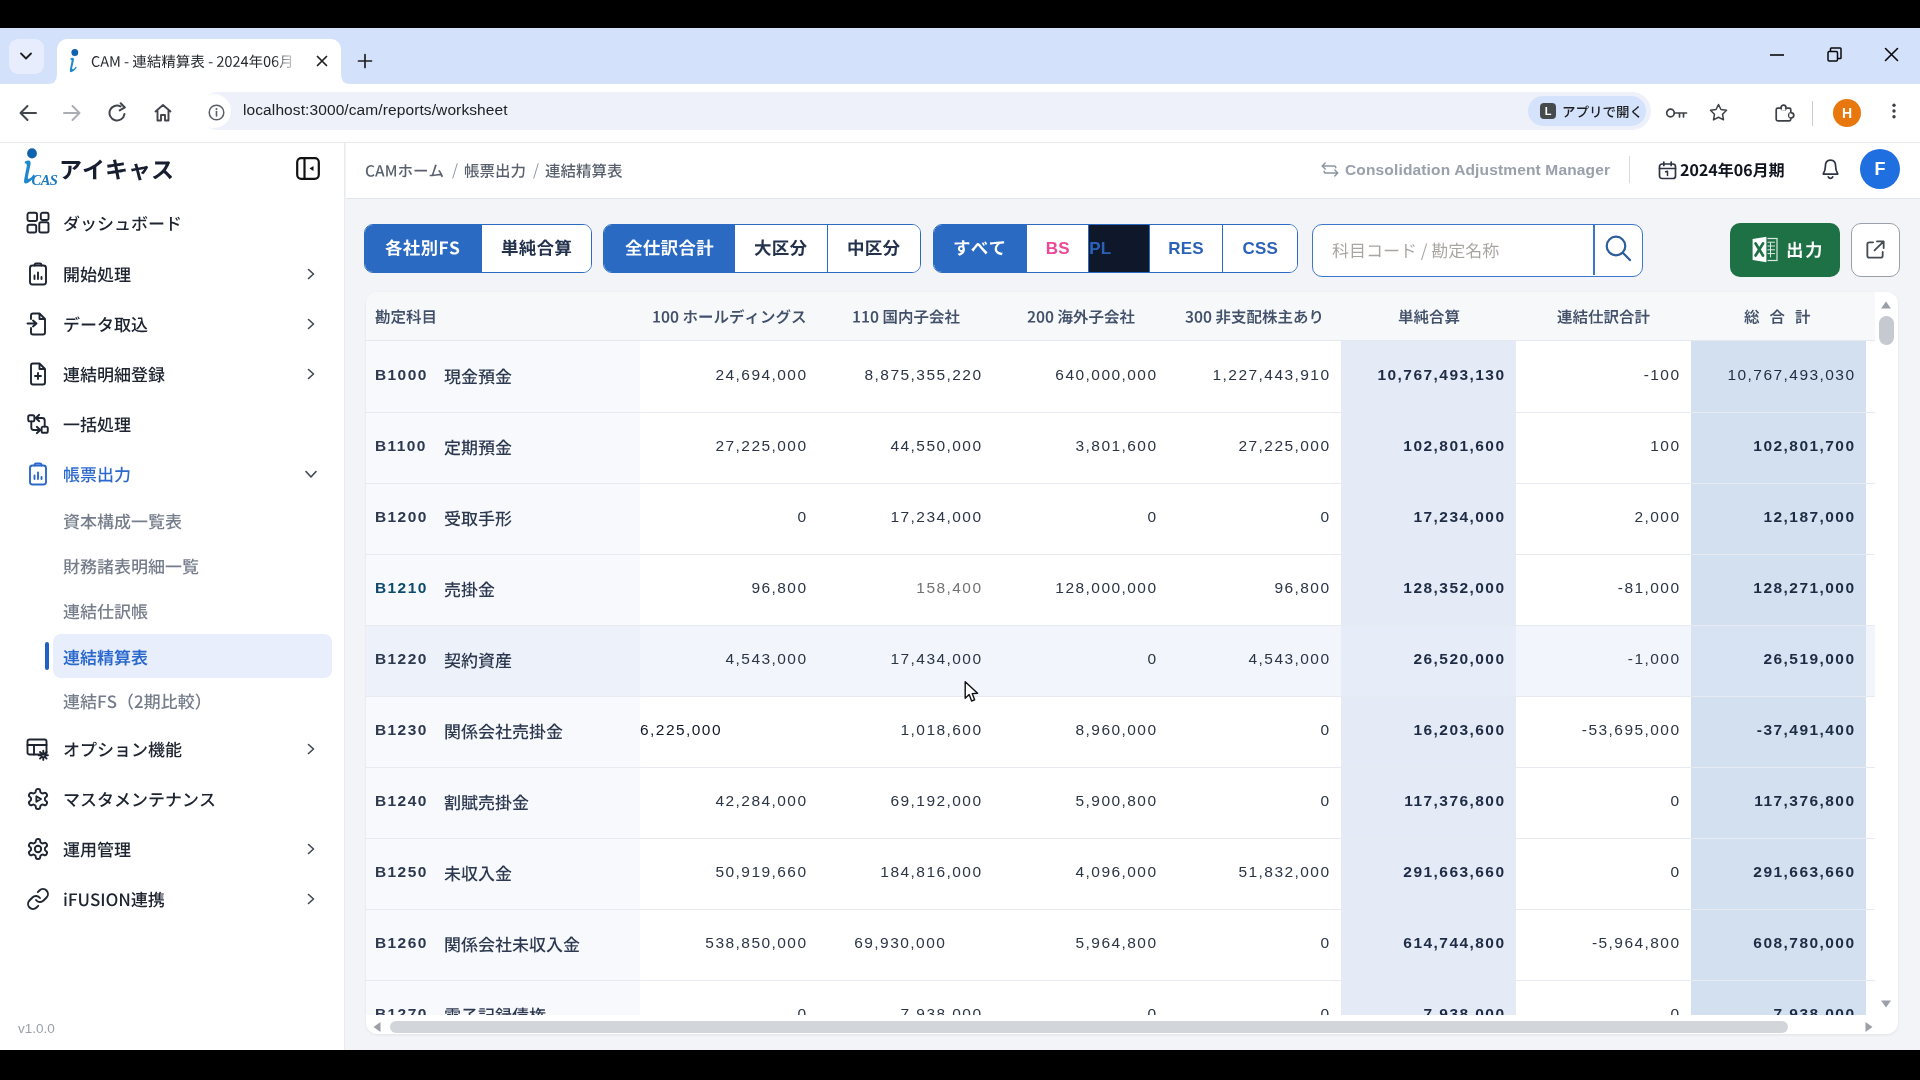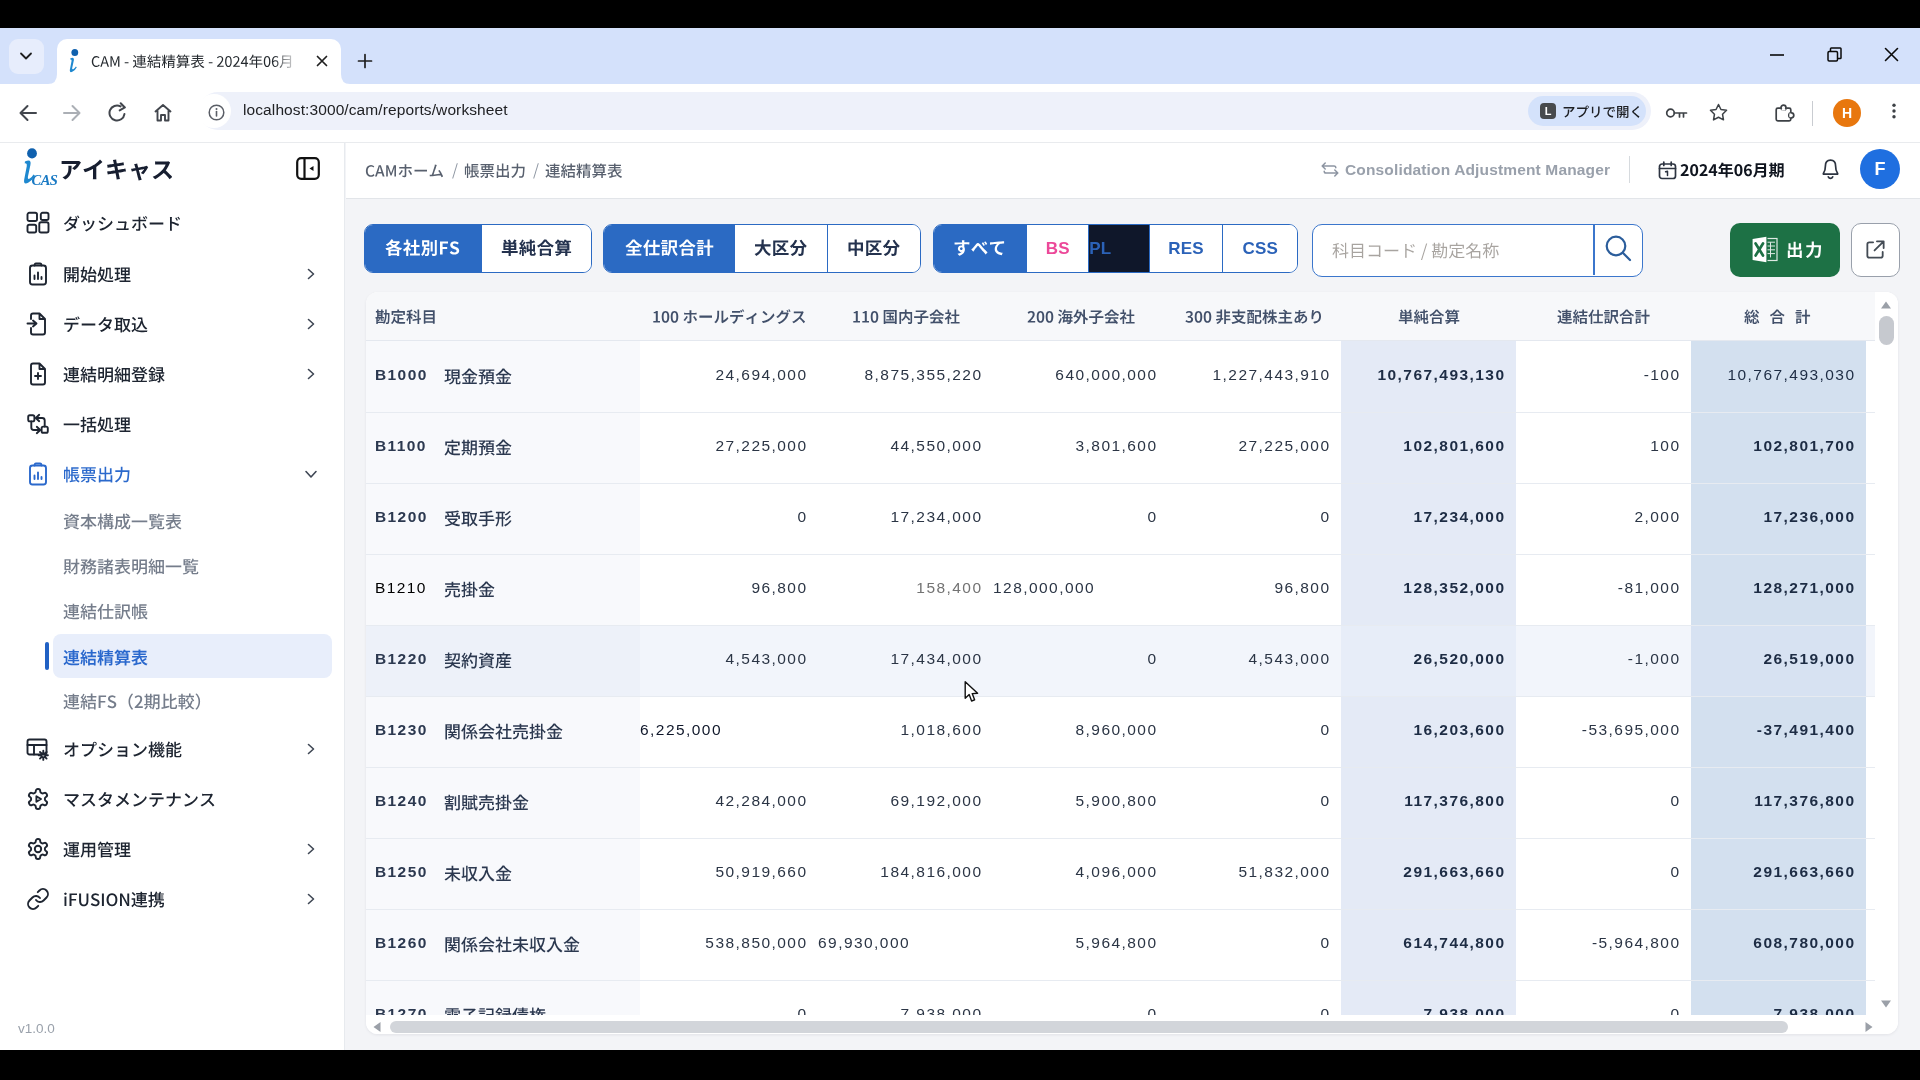--- a/index.html
+++ b/index.html
@@ -487,34 +487,34 @@
       <svg width="68" height="20" viewBox="0 0 68 20" style="">
         <path fill="#2c3950" transform="translate(0 15.0)" d="M1.2 -9.5H15.9V-5.9H14.3V-8H2.7V-5.9H1.2ZM3.4 -6.4H12.7V-4.9H3.4ZM14 -14.4 15.1 -13.1Q13.7 -12.9 12.1 -12.65Q10.5 -12.4 8.7 -12.25Q6.9 -12.1 5.15 -12Q3.4 -11.9 1.7 -11.8Q1.7 -12.1 1.55 -12.5Q1.4 -12.9 1.3 -13.2Q3 -13.3 4.75 -13.4Q6.5 -13.5 8.2 -13.65Q9.9 -13.8 11.35 -14Q12.8 -14.2 14 -14.4ZM2.8 -11.5 4.2 -11.9Q4.5 -11.4 4.8 -10.8Q5.1 -10.2 5.3 -9.7L3.8 -9.3Q3.7 -9.7 3.4 -10.35Q3.1 -11 2.8 -11.5ZM7.3 -11.9 8.7 -12.2Q9 -11.6 9.25 -10.95Q9.5 -10.3 9.6 -9.8L8.1 -9.4Q8 -9.9 7.75 -10.6Q7.5 -11.3 7.3 -11.9ZM12.9 -12.2 14.6 -11.8Q14.3 -11.2 13.95 -10.65Q13.6 -10.1 13.3 -9.6Q13 -9.1 12.7 -8.7L11.4 -9.2Q11.6 -9.6 11.9 -10.1Q12.2 -10.6 12.45 -11.2Q12.7 -11.8 12.9 -12.2ZM12.1 -6.4H12.4L12.7 -6.5L13.8 -5.8Q13 -4.2 11.75 -2.95Q10.5 -1.7 8.95 -0.9Q7.4 -0.1 5.55 0.45Q3.7 1 1.7 1.3Q1.6 1.1 1.45 0.85Q1.3 0.6 1.1 0.35Q0.9 0.1 0.8 -0.1Q2.7 -0.3 4.5 -0.75Q6.3 -1.2 7.75 -1.95Q9.2 -2.7 10.3 -3.7Q11.4 -4.7 12.1 -6.1ZM5.2 -5.3Q6.2 -3.9 7.8 -2.85Q9.4 -1.8 11.55 -1.15Q13.7 -0.5 16.2 -0.2Q16 -0 15.8 0.25Q15.6 0.5 15.45 0.8Q15.3 1.1 15.2 1.3Q12.6 1 10.45 0.2Q8.3 -0.6 6.6 -1.85Q4.9 -3.1 3.8 -4.8ZM25.8 -12.1H31.8V-10.5H25.8ZM17.8 -13.3H26.2V-11.8H17.8ZM19.9 -9.9H24.1V-8.4H19.9ZM19.9 -6.3H24.1V-4.9H19.9ZM31.4 -12.1H31.6H31.9L33 -11.9Q32.6 -8.4 31.7 -5.9Q30.8 -3.4 29.35 -1.65Q27.9 0.1 26.1 1.2Q25.9 0.9 25.6 0.55Q25.3 0.2 25 -0.1Q26.7 -1 28 -2.6Q29.3 -4.2 30.15 -6.5Q31 -8.8 31.4 -11.7ZM27.5 -10.5Q27.9 -8.1 28.7 -6.05Q29.5 -4 30.75 -2.5Q32 -1 33.7 -0.1Q33.5 0.1 33.3 0.35Q33.1 0.6 32.9 0.85Q32.7 1.1 32.6 1.3Q30.7 0.2 29.45 -1.45Q28.2 -3.1 27.35 -5.3Q26.5 -7.5 26 -10.2ZM19 -12.7H20.6V-1.7H19ZM23.5 -12.7H25.1V1.4H23.5ZM17.4 -2.2Q18.2 -2.3 19.3 -2.45Q20.4 -2.6 21.65 -2.75Q22.9 -2.9 24.1 -3.1L24.2 -1.6Q22.5 -1.4 20.75 -1.1Q19 -0.8 17.7 -0.6ZM47.4 -14.4 48.6 -13Q47.4 -12.7 45.9 -12.45Q44.4 -12.2 42.75 -12Q41.1 -11.8 39.45 -11.7Q37.8 -11.6 36.3 -11.5Q36.2 -11.8 36.1 -12.25Q36 -12.7 35.9 -12.9Q37.4 -13 39 -13.1Q40.6 -13.2 42.15 -13.4Q43.7 -13.6 45.05 -13.85Q46.4 -14.1 47.4 -14.4ZM35.9 -9.5H49.3V-8H35.9ZM34.8 -5.6H50.3V-4H34.8ZM41.7 -12.3H43.4V-0.6Q43.4 0.1 43.15 0.5Q42.9 0.9 42.4 1.1Q41.8 1.3 40.9 1.35Q40 1.4 38.7 1.4Q38.7 1.2 38.55 0.9Q38.4 0.6 38.3 0.3Q38.2 -0 38 -0.2Q38.7 -0.2 39.35 -0.2Q40 -0.2 40.5 -0.2Q41 -0.2 41.2 -0.2Q41.5 -0.2 41.6 -0.3Q41.7 -0.4 41.7 -0.7ZM51.9 -13.3H60.8V-11.8H51.9ZM51.6 -7.7H61V-6.2H51.6ZM57.7 -12.9H59.2V1.4H57.7ZM53.7 -12.9H55.3V-7.4Q55.3 -5.8 55.1 -4.2Q54.9 -2.6 54.35 -1.15Q53.8 0.3 52.7 1.5Q52.6 1.4 52.35 1.2Q52.1 1 51.9 0.8Q51.7 0.6 51.5 0.5Q52.5 -0.6 53 -1.9Q53.5 -3.2 53.6 -4.6Q53.7 -6 53.7 -7.4ZM65.2 -14.1 66.7 -13.5Q66.1 -12.7 65.3 -11.9Q64.5 -11.1 63.6 -10.45Q62.7 -9.8 61.8 -9.4Q61.6 -9.6 61.3 -9.95Q61 -10.3 60.7 -10.5Q61.5 -10.9 62.35 -11.5Q63.2 -12.1 63.95 -12.75Q64.7 -13.4 65.2 -14.1ZM65.6 -9.4 67.1 -8.8Q66.5 -8 65.65 -7.15Q64.8 -6.3 63.85 -5.6Q62.9 -4.9 62 -4.4Q61.8 -4.7 61.5 -5Q61.2 -5.3 60.9 -5.6Q61.7 -6 62.6 -6.6Q63.5 -7.2 64.3 -7.95Q65.1 -8.7 65.6 -9.4ZM66 -4.8 67.5 -4.2Q66.8 -3 65.8 -1.95Q64.8 -0.9 63.6 -0.05Q62.4 0.8 61.1 1.4Q61 1.1 60.65 0.75Q60.3 0.4 60 0.1Q61.2 -0.4 62.35 -1.15Q63.5 -1.9 64.45 -2.85Q65.4 -3.8 66 -4.8Z"></path>
       </svg>
     </div>
     <div class="abs num" style="left:274px;top:215.5px;width:167.5px;text-align:right;color:#2b3545">0</div>
     <div class="abs num" style="left:452px;top:215.5px;width:164.5px;text-align:right;color:#2b3545">17,234,000</div>
     <div class="abs num" style="left:627px;top:215.5px;width:164.5px;text-align:right;color:#2b3545">0</div>
     <div class="abs num" style="left:802px;top:215.5px;width:162.5px;text-align:right;color:#2b3545">0</div>
     <div class="abs num" style="left:975px;top:215.5px;width:164.5px;text-align:right;font-weight:700;color:#1d2c44">17,234,000</div>
     <div class="abs num" style="left:1150px;top:215.5px;width:164.5px;text-align:right;color:#2b3545">2,000</div>
-    <div class="abs num" style="left:1325px;top:215.5px;width:164.5px;text-align:right;font-weight:700;color:#1d2c44">17,236,000</div>
+    <div class="abs num" style="left:1325px;top:215.5px;width:164.5px;text-align:right;font-weight:700;color:#1d2c44">12,187,000</div>
     <div class="abs" style="left:0;top:262px;width:274px;height:71px;background:#f8f9fc"></div>
     <div class="abs" style="left:975px;top:262px;width:175px;height:71px;background:#e4eaf6"></div>
     <div class="abs" style="left:1325px;top:262px;width:175px;height:71px;background:#d3e0ef"></div>
     <div class="abs" style="left:0;top:262px;width:1509px;height:1px;background:#e7ebf1"></div>
-    <div class="abs" style="left:9px;top:286.5px;width:70px;font-size:15.5px;font-weight:400;color:#000000;letter-spacing:1.4px">B1210</div>
+    <div class="abs" style="left:9px;top:286.5px;width:70px;font-size:15.5px;font-weight:700;color:#0c4a6e;letter-spacing:1.4px">B1210</div>
     <div class="abs lh0" style="left:78px;top:289.0px">
       <svg width="51" height="20" viewBox="0 0 51 20" style="">
         <path fill="#2c3950" transform="translate(0 15.0)" d="M1.1 -12.8H16V-11.3H1.1ZM2.7 -9.9H14.4V-8.5H2.7ZM1.4 -7.3H15.6V-3.9H14V-5.9H3V-3.9H1.4ZM7.6 -14.3H9.3V-9.1H7.6ZM9.6 -5.2H11.2V-0.9Q11.2 -0.5 11.35 -0.4Q11.5 -0.3 12 -0.3Q12.1 -0.3 12.35 -0.3Q12.6 -0.3 12.95 -0.3Q13.3 -0.3 13.6 -0.3Q13.9 -0.3 14 -0.3Q14.3 -0.3 14.45 -0.45Q14.6 -0.6 14.65 -1.05Q14.7 -1.5 14.8 -2.4Q14.9 -2.3 15.2 -2.2Q15.5 -2.1 15.75 -2Q16 -1.9 16.2 -1.8Q16.1 -0.6 15.9 0.05Q15.7 0.7 15.3 0.95Q14.9 1.2 14.2 1.2Q14 1.2 13.65 1.2Q13.3 1.2 12.95 1.2Q12.6 1.2 12.25 1.2Q11.9 1.2 11.8 1.2Q10.9 1.2 10.45 1Q10 0.8 9.8 0.35Q9.6 -0.1 9.6 -0.9ZM5.4 -5.2H7.1Q7 -3.9 6.7 -2.85Q6.4 -1.8 5.85 -0.95Q5.3 -0.1 4.25 0.5Q3.2 1.1 1.5 1.5Q1.5 1.3 1.35 1Q1.2 0.7 1 0.45Q0.8 0.2 0.6 0.1Q2.1 -0.2 3.05 -0.7Q4 -1.2 4.45 -1.8Q4.9 -2.4 5.1 -3.25Q5.3 -4.1 5.4 -5.2ZM22.8 -12.2H28.3V-10.9H22.8ZM22.6 -4.8H28.4V-3.5H22.6ZM22.4 -8.8H28.6V-7.5H22.4ZM21.8 -0.9Q22.7 -1 23.85 -1.15Q25 -1.3 26.25 -1.45Q27.5 -1.6 28.7 -1.8L28.8 -0.5Q27 -0.2 25.25 0.05Q23.5 0.3 22.1 0.5ZM29 -14.3H30.5V1.4H29ZM24.8 -14.3H26.3V-8.1H24.8ZM24.8 -7H26.3V-0.6H24.8ZM30.4 -8.9Q30.7 -8.8 31.15 -8.4Q31.6 -8 32.1 -7.55Q32.6 -7.1 33.05 -6.75Q33.5 -6.4 33.7 -6.2L32.8 -4.8Q32.5 -5.2 32.1 -5.6Q31.7 -6 31.2 -6.5Q30.7 -7 30.3 -7.4Q29.9 -7.8 29.6 -8.1ZM17.4 -5.7Q18.4 -6 19.8 -6.4Q21.2 -6.8 22.6 -7.2L22.8 -5.7Q21.5 -5.3 20.2 -4.9Q18.9 -4.5 17.8 -4.2ZM17.7 -11H22.5V-9.5H17.7ZM19.6 -14.3H21.1V-0.3Q21.1 0.3 20.95 0.65Q20.8 1 20.4 1.1Q20.1 1.3 19.55 1.35Q19 1.4 18.2 1.4Q18.2 1.1 18.1 0.7Q18 0.3 17.8 -0Q18.3 -0 18.75 -0Q19.2 -0 19.3 -0Q19.5 -0 19.55 -0.05Q19.6 -0.1 19.6 -0.3ZM42.4 -12.8Q41.7 -11.8 40.65 -10.75Q39.6 -9.7 38.25 -8.75Q36.9 -7.8 35.5 -7Q35.4 -7.2 35.25 -7.45Q35.1 -7.7 34.9 -7.9Q34.7 -8.1 34.5 -8.3Q36 -9 37.35 -10.05Q38.7 -11.1 39.8 -12.2Q40.9 -13.3 41.5 -14.4H43.2Q43.9 -13.5 44.75 -12.6Q45.6 -11.7 46.55 -10.95Q47.5 -10.2 48.5 -9.55Q49.5 -8.9 50.5 -8.5Q50.3 -8.2 50 -7.8Q49.7 -7.4 49.5 -7.1Q48.5 -7.6 47.5 -8.25Q46.5 -8.9 45.55 -9.65Q44.6 -10.4 43.8 -11.2Q43 -12 42.4 -12.8ZM38.2 -9.2H46.7V-7.8H38.2ZM36.1 -5.8H48.9V-4.4H36.1ZM35.3 -0.5H49.8V0.9H35.3ZM41.6 -8.6H43.3V0.2H41.6ZM37.3 -3.6 38.6 -4.1Q39 -3.7 39.3 -3.15Q39.6 -2.6 39.85 -2.1Q40.1 -1.6 40.2 -1.2L38.9 -0.6Q38.8 -1 38.55 -1.5Q38.3 -2 38 -2.55Q37.7 -3.1 37.3 -3.6ZM46.1 -4.1 47.7 -3.6Q47.2 -2.8 46.65 -1.95Q46.1 -1.1 45.6 -0.6L44.4 -1.1Q44.7 -1.5 45 -2Q45.3 -2.5 45.6 -3.1Q45.9 -3.7 46.1 -4.1Z"></path>
       </svg>
     </div>
     <div class="abs num" style="left:274px;top:286.5px;width:167.5px;text-align:right;color:#2b3545">96,800</div>
     <div class="abs num" style="left:452px;top:286.5px;width:164.5px;text-align:right;color:#737373">158,400</div>
-    <div class="abs num" style="left:627px;top:286.5px;width:164.5px;color:#2b3545">128,000,000</div>
+    <div class="abs num" style="left:627px;top:286.5px;width:164.5px;text-align:right;color:#2b3545">128,000,000</div>
     <div class="abs num" style="left:802px;top:286.5px;width:162.5px;text-align:right;color:#2b3545">96,800</div>
     <div class="abs num" style="left:975px;top:286.5px;width:164.5px;text-align:right;font-weight:700;color:#1d2c44">128,352,000</div>
     <div class="abs num" style="left:1150px;top:286.5px;width:164.5px;text-align:right;color:#2b3545">-81,000</div>
     <div class="abs num" style="left:1325px;top:286.5px;width:164.5px;text-align:right;font-weight:700;color:#1d2c44">128,271,000</div>
     <div class="abs" style="left:0;top:333px;width:274px;height:71px;background:#edf1f9"></div>
     <div class="abs" style="left:274px;top:333px;width:1235px;height:71px;background:#f2f5fb"></div>
     <div class="abs" style="left:975px;top:333px;width:175px;height:71px;background:#e7edf8"></div>
     <div class="abs" style="left:1325px;top:333px;width:175px;height:71px;background:#d7e2f2"></div>
     <div class="abs" style="left:0;top:333px;width:1509px;height:1px;background:#e7ebf1"></div>
     <div class="abs" style="left:9px;top:357.5px;width:70px;font-size:15.5px;font-weight:700;color:#2c3950;letter-spacing:1.4px">B1220</div>
@@ -585,21 +585,21 @@
     <div class="abs" style="left:975px;top:617px;width:175px;height:71px;background:#e4eaf6"></div>
     <div class="abs" style="left:1325px;top:617px;width:175px;height:71px;background:#d3e0ef"></div>
     <div class="abs" style="left:0;top:617px;width:1509px;height:1px;background:#e7ebf1"></div>
     <div class="abs" style="left:9px;top:641.5px;width:70px;font-size:15.5px;font-weight:700;color:#2c3950;letter-spacing:1.4px">B1260</div>
     <div class="abs lh0" style="left:78px;top:644.0px">
       <svg width="136" height="20" viewBox="0 0 136 20" style="">
         <path fill="#2c3950" transform="translate(0 15.0)" d="M4.4 -6.2H12.6V-5.1H4.4ZM4.1 -3.9H12.9V-2.7H4.1ZM7.6 -5.7H9.1V-3.9Q9.1 -3.3 8.95 -2.7Q8.8 -2.1 8.35 -1.5Q7.9 -0.9 7.05 -0.35Q6.2 0.2 4.8 0.6Q4.7 0.4 4.45 0.1Q4.2 -0.2 3.9 -0.4Q5.1 -0.8 5.85 -1.2Q6.6 -1.6 7 -2.1Q7.4 -2.6 7.5 -3.05Q7.6 -3.5 7.6 -3.9ZM9 -3.4Q9.5 -2.3 10.45 -1.55Q11.4 -0.8 12.9 -0.5Q12.7 -0.3 12.45 0Q12.2 0.3 12 0.6Q10.4 0.2 9.35 -0.75Q8.3 -1.7 7.8 -3.1ZM5.3 -7.5 6.6 -7.9Q6.9 -7.5 7.15 -7Q7.4 -6.5 7.5 -6.2L6.1 -5.8Q6.1 -6.1 5.85 -6.6Q5.6 -7.1 5.3 -7.5ZM10.2 -7.9 11.7 -7.5Q11.3 -7 11 -6.5Q10.7 -6 10.4 -5.7L9.4 -6Q9.6 -6.4 9.85 -6.95Q10.1 -7.5 10.2 -7.9ZM2.2 -11.4H6.8V-10.3H2.2ZM10.1 -11.4H14.7V-10.3H10.1ZM14.1 -13.7H15.6V-0.4Q15.6 0.2 15.5 0.55Q15.4 0.9 15 1.1Q14.7 1.3 14.1 1.35Q13.5 1.4 12.7 1.4Q12.7 1.1 12.55 0.65Q12.4 0.2 12.3 -0.1Q12.8 -0.1 13.2 -0.1Q13.6 -0.1 13.8 -0.1Q13.9 -0.1 14 -0.15Q14.1 -0.2 14.1 -0.4ZM2.4 -13.7H7.8V-8H2.4V-9.2H6.3V-12.5H2.4ZM14.9 -13.7V-12.5H10.7V-9.1H14.9V-8H9.1V-13.7ZM1.4 -13.7H3V1.4H1.4ZM26.8 -5.2H28.4V1.4H26.8ZM22 -5.7Q23.2 -5.7 24.9 -5.75Q26.6 -5.8 28.5 -5.85Q30.4 -5.9 32.3 -6V-4.6Q30.5 -4.5 28.65 -4.4Q26.8 -4.3 25.15 -4.25Q23.5 -4.2 22.2 -4.2ZM31.5 -14 32.6 -12.7Q31.6 -12.4 30.45 -12.2Q29.3 -12 28 -11.8Q26.7 -11.6 25.45 -11.5Q24.2 -11.4 23 -11.3Q22.9 -11.5 22.8 -11.9Q22.7 -12.3 22.5 -12.6Q23.7 -12.7 24.95 -12.8Q26.2 -12.9 27.4 -13.1Q28.6 -13.3 29.65 -13.5Q30.7 -13.7 31.5 -14ZM29.7 -11 31.2 -10.3Q30.4 -9.3 29.45 -8.3Q28.5 -7.3 27.5 -6.3Q26.5 -5.3 25.7 -4.6L24.5 -5.3Q25.1 -5.8 25.85 -6.5Q26.6 -7.2 27.3 -8Q28 -8.8 28.6 -9.55Q29.2 -10.3 29.7 -11ZM26.5 -12.5 28 -11.7Q27.6 -11.2 27.1 -10.6Q26.6 -10 26.15 -9.45Q25.7 -8.9 25.3 -8.4L24.2 -9.1Q24.6 -9.5 25.05 -10.1Q25.5 -10.7 25.9 -11.35Q26.3 -12 26.5 -12.5ZM29.6 -2.8 30.9 -3.4Q31.4 -2.9 31.85 -2.3Q32.3 -1.7 32.7 -1.1Q33.1 -0.5 33.3 -0L31.9 0.7Q31.7 0.2 31.35 -0.4Q31 -1 30.55 -1.6Q30.1 -2.2 29.6 -2.8ZM29.8 -7.4 31.1 -8Q31.6 -7.4 32.1 -6.7Q32.6 -6 33.05 -5.3Q33.5 -4.6 33.7 -4.1L32.3 -3.5Q32.1 -4 31.7 -4.7Q31.3 -5.4 30.8 -6.1Q30.3 -6.8 29.8 -7.4ZM22.6 -9.1 23.5 -10.1Q24.2 -9.8 24.9 -9.3Q25.6 -8.8 26.25 -8.3Q26.9 -7.8 27.3 -7.4L26.3 -6.2Q25.9 -6.6 25.3 -7.15Q24.7 -7.7 23.95 -8.2Q23.2 -8.7 22.6 -9.1ZM21.1 -14.3 22.6 -13.8Q22.1 -12.4 21.35 -10.95Q20.6 -9.5 19.75 -8.2Q18.9 -6.9 18 -6Q18 -6.2 17.85 -6.5Q17.7 -6.8 17.5 -7.1Q17.3 -7.4 17.2 -7.6Q18 -8.4 18.7 -9.5Q19.4 -10.6 20.05 -11.8Q20.7 -13 21.1 -14.3ZM19.6 -9.7 21.1 -11.3H21.2V1.4H19.6ZM24.1 -3.3 25.6 -2.9Q25.1 -1.9 24.45 -0.95Q23.8 0 23.1 0.7Q22.8 0.5 22.45 0.3Q22.1 0.1 21.9 -0.1Q22.3 -0.5 22.75 -1.05Q23.2 -1.6 23.55 -2.2Q23.9 -2.8 24.1 -3.3ZM35.6 -0.7Q37.1 -0.8 39.1 -0.85Q41.1 -0.9 43.3 -1Q45.5 -1.1 47.7 -1.1V0.3Q45.5 0.4 43.35 0.5Q41.2 0.6 39.3 0.7Q37.4 0.8 35.8 0.9ZM35.5 -5.9H49.6V-4.4H35.5ZM38.5 -9.1H46.5V-7.7H38.5ZM39.9 -4.9 41.8 -4.4Q41.4 -3.6 40.95 -2.75Q40.5 -1.9 40.05 -1.1Q39.6 -0.3 39.2 0.3L37.8 -0.1Q38.2 -0.8 38.6 -1.65Q39 -2.5 39.35 -3.35Q39.7 -4.2 39.9 -4.9ZM44.1 -3.1 45.5 -3.9Q46.2 -3.2 47 -2.4Q47.8 -1.6 48.4 -0.85Q49 -0.1 49.4 0.6L48 1.5Q47.6 0.8 46.95 0Q46.3 -0.8 45.55 -1.65Q44.8 -2.5 44.1 -3.1ZM42.5 -12.8Q41.8 -11.8 40.7 -10.75Q39.6 -9.7 38.25 -8.75Q36.9 -7.8 35.5 -7.1Q35.4 -7.3 35.25 -7.55Q35.1 -7.8 34.9 -8.05Q34.7 -8.3 34.5 -8.4Q36 -9.1 37.35 -10.1Q38.7 -11.1 39.8 -12.2Q40.9 -13.3 41.5 -14.3H43.2Q43.9 -13.4 44.75 -12.55Q45.6 -11.7 46.55 -10.95Q47.5 -10.2 48.55 -9.65Q49.6 -9.1 50.6 -8.7Q50.3 -8.4 50.05 -8Q49.8 -7.6 49.5 -7.2Q48.2 -7.8 46.85 -8.7Q45.5 -9.6 44.35 -10.65Q43.2 -11.7 42.5 -12.8ZM57.9 -0.6H67.6V0.9H57.9ZM58.6 -8.9H67.2V-7.4H58.6ZM62.1 -14.2H63.7V0.1H62.1ZM51.9 -11.2H57.5V-9.7H51.9ZM54.5 -5.8 56.1 -7.7V1.4H54.5ZM54.5 -14.3H56.1V-10.5H54.5ZM55.9 -7.2Q56.1 -7.1 56.55 -6.75Q57 -6.4 57.5 -5.95Q58 -5.5 58.4 -5.15Q58.8 -4.8 58.9 -4.7L58 -3.4Q57.7 -3.7 57.35 -4.1Q57 -4.5 56.55 -4.95Q56.1 -5.4 55.7 -5.8Q55.3 -6.2 55 -6.4ZM56.9 -11.2H57.2H57.5L58.4 -10.6Q57.8 -9 56.8 -7.55Q55.8 -6.1 54.55 -4.95Q53.3 -3.8 52.1 -3Q52 -3.2 51.85 -3.5Q51.7 -3.8 51.55 -4.05Q51.4 -4.3 51.3 -4.5Q52.5 -5.1 53.6 -6.1Q54.7 -7.1 55.55 -8.35Q56.4 -9.6 56.9 -10.9ZM69 -7.5H84.1V-5.9H69ZM70.2 -11.7H82.9V-10.1H70.2ZM75.6 -14.3H77.3V1.4H75.6ZM75.3 -6.6 76.7 -6Q76.1 -5 75.3 -4.05Q74.5 -3.1 73.55 -2.25Q72.6 -1.4 71.65 -0.65Q70.7 0.1 69.7 0.6Q69.5 0.4 69.3 0.1Q69.1 -0.2 68.9 -0.4Q68.7 -0.6 68.5 -0.8Q69.5 -1.2 70.45 -1.85Q71.4 -2.5 72.3 -3.25Q73.2 -4 73.95 -4.85Q74.7 -5.7 75.3 -6.6ZM77.7 -6.6Q78.2 -5.7 78.95 -4.85Q79.7 -4 80.65 -3.25Q81.6 -2.5 82.55 -1.85Q83.5 -1.2 84.5 -0.8Q84.3 -0.6 84.1 -0.4Q83.9 -0.2 83.7 0.1Q83.5 0.4 83.3 0.6Q82.3 0.1 81.35 -0.65Q80.4 -1.4 79.45 -2.25Q78.5 -3.1 77.7 -4.05Q76.9 -5 76.3 -6ZM85.5 -3.5Q86.5 -3.7 87.9 -4.05Q89.3 -4.4 90.8 -4.8L91 -3.3Q89.7 -2.9 88.35 -2.55Q87 -2.2 85.9 -1.9ZM90.1 -14.3H91.6V1.4H90.1ZM86.7 -12.4H88.2V-3.2H86.7ZM92.3 -13.1H99.7V-11.5H92.3ZM99.3 -13.1H99.6L99.9 -13.2L100.9 -12.9Q100.5 -9.2 99.4 -6.45Q98.3 -3.7 96.65 -1.75Q95 0.2 92.9 1.4Q92.8 1.2 92.6 0.95Q92.4 0.7 92.2 0.45Q92 0.2 91.8 0Q93.2 -0.7 94.45 -1.9Q95.7 -3.1 96.65 -4.75Q97.6 -6.4 98.3 -8.4Q99 -10.4 99.3 -12.7ZM94.6 -11.4Q95.1 -8.8 96 -6.55Q96.9 -4.3 98.3 -2.6Q99.7 -0.9 101.6 0Q101.4 0.2 101.2 0.45Q101 0.7 100.8 0.95Q100.6 1.2 100.5 1.4Q98.4 0.3 96.95 -1.55Q95.5 -3.4 94.55 -5.8Q93.6 -8.2 93 -11.1ZM105.9 -13.4H110.7V-11.7H105.9ZM109.9 -13.4H111.6Q111.6 -12.6 111.65 -11.55Q111.7 -10.5 111.9 -9.35Q112.1 -8.2 112.55 -6.95Q113 -5.7 113.8 -4.5Q114.6 -3.3 115.75 -2.15Q116.9 -1 118.5 -0Q118.3 0.1 118.05 0.35Q117.8 0.6 117.55 0.9Q117.3 1.2 117.2 1.4Q115.5 0.4 114.3 -0.85Q113.1 -2.1 112.3 -3.5Q111.5 -4.9 111.05 -6.25Q110.6 -7.6 110.35 -8.95Q110.1 -10.3 110 -11.4Q109.9 -12.5 109.9 -13.4ZM109.3 -9.8 111.1 -9.5Q110.5 -7 109.55 -4.9Q108.6 -2.8 107.25 -1.25Q105.9 0.3 104 1.4Q103.9 1.2 103.6 0.95Q103.3 0.7 103.05 0.45Q102.8 0.2 102.5 0.1Q105.3 -1.3 106.95 -3.8Q108.6 -6.3 109.3 -9.8ZM127.4 -12.8Q126.7 -11.8 125.65 -10.75Q124.6 -9.7 123.25 -8.75Q121.9 -7.8 120.5 -7Q120.4 -7.2 120.25 -7.45Q120.1 -7.7 119.9 -7.9Q119.7 -8.1 119.5 -8.3Q121 -9 122.35 -10.05Q123.7 -11.1 124.8 -12.2Q125.9 -13.3 126.5 -14.4H128.2Q128.9 -13.5 129.75 -12.6Q130.6 -11.7 131.55 -10.95Q132.5 -10.2 133.5 -9.55Q134.5 -8.9 135.5 -8.5Q135.3 -8.2 135 -7.8Q134.7 -7.4 134.5 -7.1Q133.5 -7.6 132.5 -8.25Q131.5 -8.9 130.55 -9.65Q129.6 -10.4 128.8 -11.2Q128 -12 127.4 -12.8ZM123.2 -9.2H131.7V-7.8H123.2ZM121.1 -5.8H133.9V-4.4H121.1ZM120.3 -0.5H134.8V0.9H120.3ZM126.6 -8.6H128.3V0.2H126.6ZM122.3 -3.6 123.6 -4.1Q124 -3.7 124.3 -3.15Q124.6 -2.6 124.85 -2.1Q125.1 -1.6 125.2 -1.2L123.9 -0.6Q123.8 -1 123.55 -1.5Q123.3 -2 123 -2.55Q122.7 -3.1 122.3 -3.6ZM131.1 -4.1 132.7 -3.6Q132.2 -2.8 131.65 -1.95Q131.1 -1.1 130.6 -0.6L129.4 -1.1Q129.7 -1.5 130 -2Q130.3 -2.5 130.6 -3.1Q130.9 -3.7 131.1 -4.1Z"></path>
       </svg>
     </div>
     <div class="abs num" style="left:274px;top:641.5px;width:167.5px;text-align:right;color:#2b3545">538,850,000</div>
-    <div class="abs num" style="left:452px;top:641.5px;width:164.5px;text-align:left;color:#2b3545">69,930,000</div>
+    <div class="abs num" style="left:452px;top:641.5px;width:164.5px;text-align:center;color:#2b3545">69,930,000</div>
     <div class="abs num" style="left:627px;top:641.5px;width:164.5px;text-align:right;color:#2b3545">5,964,800</div>
     <div class="abs num" style="left:802px;top:641.5px;width:162.5px;text-align:right;color:#2b3545">0</div>
     <div class="abs num" style="left:975px;top:641.5px;width:164.5px;text-align:right;font-weight:700;color:#1d2c44">614,744,800</div>
     <div class="abs num" style="left:1150px;top:641.5px;width:164.5px;text-align:right;color:#2b3545">-5,964,800</div>
     <div class="abs num" style="left:1325px;top:641.5px;width:164.5px;text-align:right;font-weight:700;color:#1d2c44">608,780,000</div>
     <div class="abs" style="left:0;top:688px;width:274px;height:71px;background:#f8f9fc"></div>
     <div class="abs" style="left:975px;top:688px;width:175px;height:71px;background:#e4eaf6"></div>
     <div class="abs" style="left:1325px;top:688px;width:175px;height:71px;background:#d3e0ef"></div>
     <div class="abs" style="left:0;top:688px;width:1509px;height:1px;background:#e7ebf1"></div>
     <div class="abs" style="left:9px;top:712.5px;width:70px;font-size:15.5px;font-weight:700;color:#2c3950;letter-spacing:1.4px">B1270</div>

